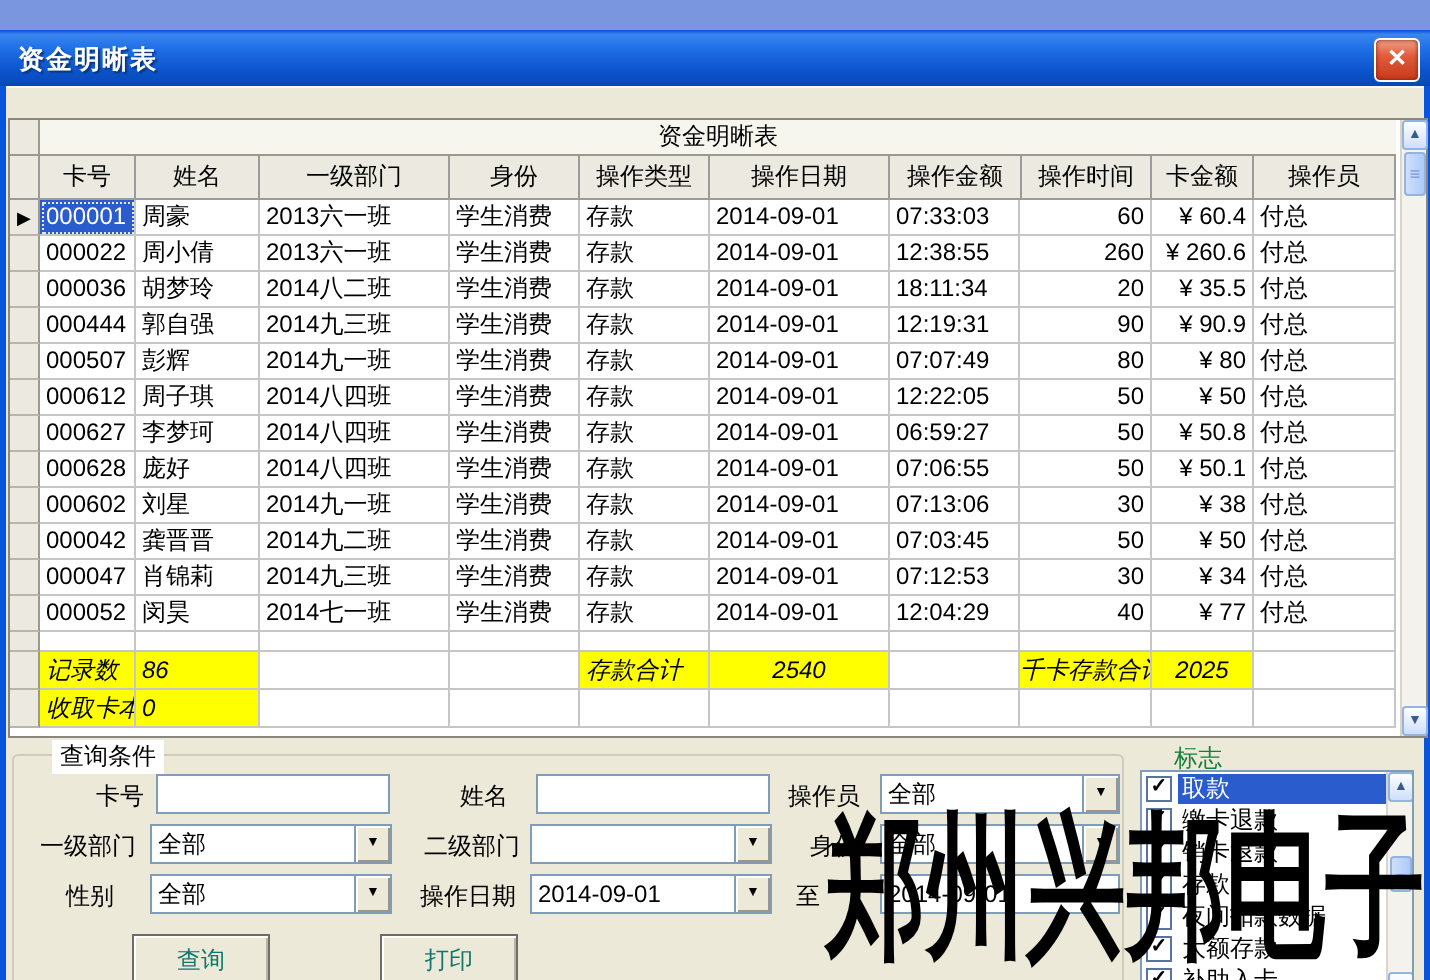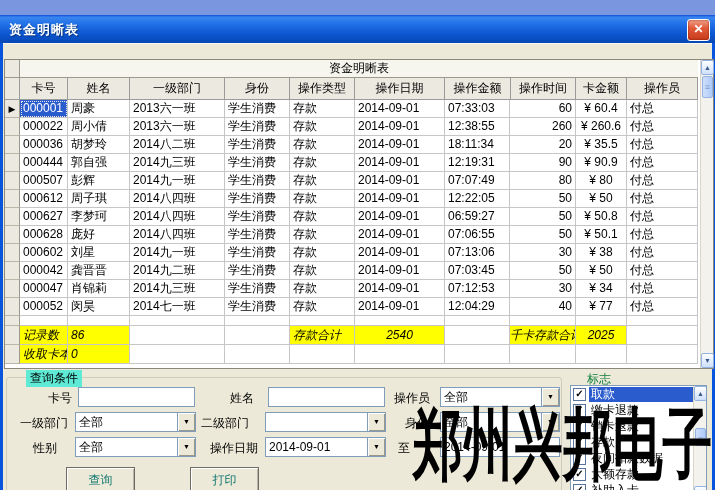--- a/index.html
+++ b/index.html
@@ -21,21 +21,21 @@
   
   .grid{position:absolute;left:4px;top:44px;width:708px;height:308px;border:1px solid #8a887c;background:#fff;}
   .gcontent{position:absolute;left:0;top:0;width:693px;height:306px;overflow:hidden;}
   .grow{display:flex;height:18px;}
   .cell{box-sizing:border-box;border-right:1px solid #c6c6c6;border-bottom:1px solid #c6c6c6;
     font-size:12px;line-height:17px;padding:0 3px;overflow:hidden;white-space:nowrap;background:#fff;color:#000;}
   .sel{width:15px;background:#ebe9e0;border-right:1px solid #9c9a8c;border-bottom:1px solid #b9b6a8;
     padding:0;text-align:center;}
   .arrow{font-size:9px;line-height:17px;color:#000;}
   .c0{width:48px}.c1{width:62px}.c2{width:95px}.c3{width:65px}.c4{width:65px}
-  .c5{width:90px}.c6{width:65px}.c7{width:66px;text-align:right}.c8{width:51px;text-align:center}.c9{width:71px}
+  .c5{width:90px}.c6{width:65px}.c7{width:66px;text-align:right}.c8{width:51px;text-align:right}.c9{width:71px}
   .caprow{display:flex;height:18px;}
   .capcorner{box-sizing:border-box;width:15px;background:#ebe9e0;border-right:1px solid #9c9a8c;border-bottom:1px solid #9c9a8c;}
   .capcell{box-sizing:border-box;flex:1;background:#f7f6ee;border-bottom:1px solid #9c9a8c;
     text-align:center;font-size:12px;line-height:17px;}
   .hrow{display:flex;height:22px;}
   .hcell{box-sizing:border-box;background:#ebe9e0;border-right:1px solid #9b9b9b;border-bottom:1px solid #9b9b9b;
     font-size:12px;line-height:21px;text-align:center;overflow:hidden;white-space:nowrap;color:#000;}
   .hsel{width:15px;background:#ebe9e0;border-right:1px solid #9b9b9b;border-bottom:1px solid #9b9b9b;box-sizing:border-box;}
   .cursel{background:#2a5ccd;color:#fff;outline:1px dotted #e8e8e8;outline-offset:-2px;}
   .gaprow .cell{height:10px;}
@@ -48,21 +48,21 @@
   .vscroll{position:absolute;right:0;top:0;width:13px;height:100%;background:#f3f2ec;border-left:1px solid #d9d6c9;box-sizing:border-box;}
   .sbtn{position:absolute;left:0;width:13px;height:15px;background:linear-gradient(180deg,#fdfeff,#cfdffa);
     border:1px solid #94b3e2;border-radius:2px;box-sizing:border-box;color:#3a5a8c;font-size:7px;text-align:center;line-height:13px;}
   .sb-up{top:0;}
   .sb-down{bottom:0;top:auto;}
   .sthumb{position:absolute;left:1px;width:11px;height:22px;background:linear-gradient(90deg,#cfdffa,#aecafa);
     border:1px solid #94b3e2;border-radius:2px;box-sizing:border-box;}
   .sthumb:after{content:"≡";display:block;text-align:center;color:#7a9bd4;font-size:9px;line-height:20px;}
   
   .gbox{position:absolute;left:6px;top:362px;width:556px;height:124px;border:1px solid #cfccbd;border-radius:3px;box-sizing:border-box;}
-  .gboxlbl{position:absolute;left:26px;top:355px;background:#5eead4;padding:0 4px;font-size:12px;color:#000;}
+  .gboxlbl{position:absolute;left:26px;top:355px;background:#ffffff;padding:0 4px;font-size:12px;color:#000;}
   .flbl-title{position:absolute;left:584px;top:356px;background:#ece9d8;padding:0 3px;font-size:12px;color:#15803d;}
   .qlabel{position:absolute;font-size:12px;color:#000;white-space:nowrap;}
   .tinput{position:absolute;height:20px;border:1px solid #7f9db9;background:#fff;box-sizing:border-box;
     font-family:"Liberation Sans",sans-serif;font-size:12px;padding:0 3px;}
   .combo{position:absolute;height:20px;border:1px solid #7f9db9;background:#fff;box-sizing:border-box;display:flex;}
   .cval{flex:1;font-size:12px;line-height:18px;padding:0 3px;overflow:hidden;white-space:nowrap;}
   .cbtn{width:17px;background:#ece9d8;border-left:1px solid #7f9db9;box-shadow:inset 1px 1px 0 #fff,inset -1px -1px 0 #9a968a;
     font-size:7px;color:#000;text-align:center;line-height:18px;}
   .btn{position:absolute;width:67px;height:25px;background:#ece9d8;border:1px solid #6f6d63;
     box-shadow:inset 1px 1px 0 #fff,inset -1px -1px 0 #b8b4a8;font-size:12px;text-align:center;line-height:24px;color:#0f766e;}
@@ -340,21 +340,21 @@
     <div class="cval">全部</div>
     <div class="cbtn">▼</div>
   </div>
 
   <span class="qlabel" style="left:20px;top:400px">一级部门</span>
   <div class="combo" style="left:75px;top:397px;width:121px">
     <div class="cval">全部</div>
     <div class="cbtn">▼</div>
   </div>
 
-  <span class="qlabel" style="left:201px;top:400px">二级部门</span>
+  <span class="qlabel" style="left:212px;top:400px">二级部门</span>
   <div class="combo" style="left:265px;top:397px;width:121px">
     <div class="cval"></div>
     <div class="cbtn">▼</div>
   </div>
 
   <span class="qlabel" style="left:405px;top:400px">身份</span>
   <div class="combo" style="left:440px;top:397px;width:120px">
     <div class="cval">全部</div>
     <div class="cbtn">▼</div>
   </div>

